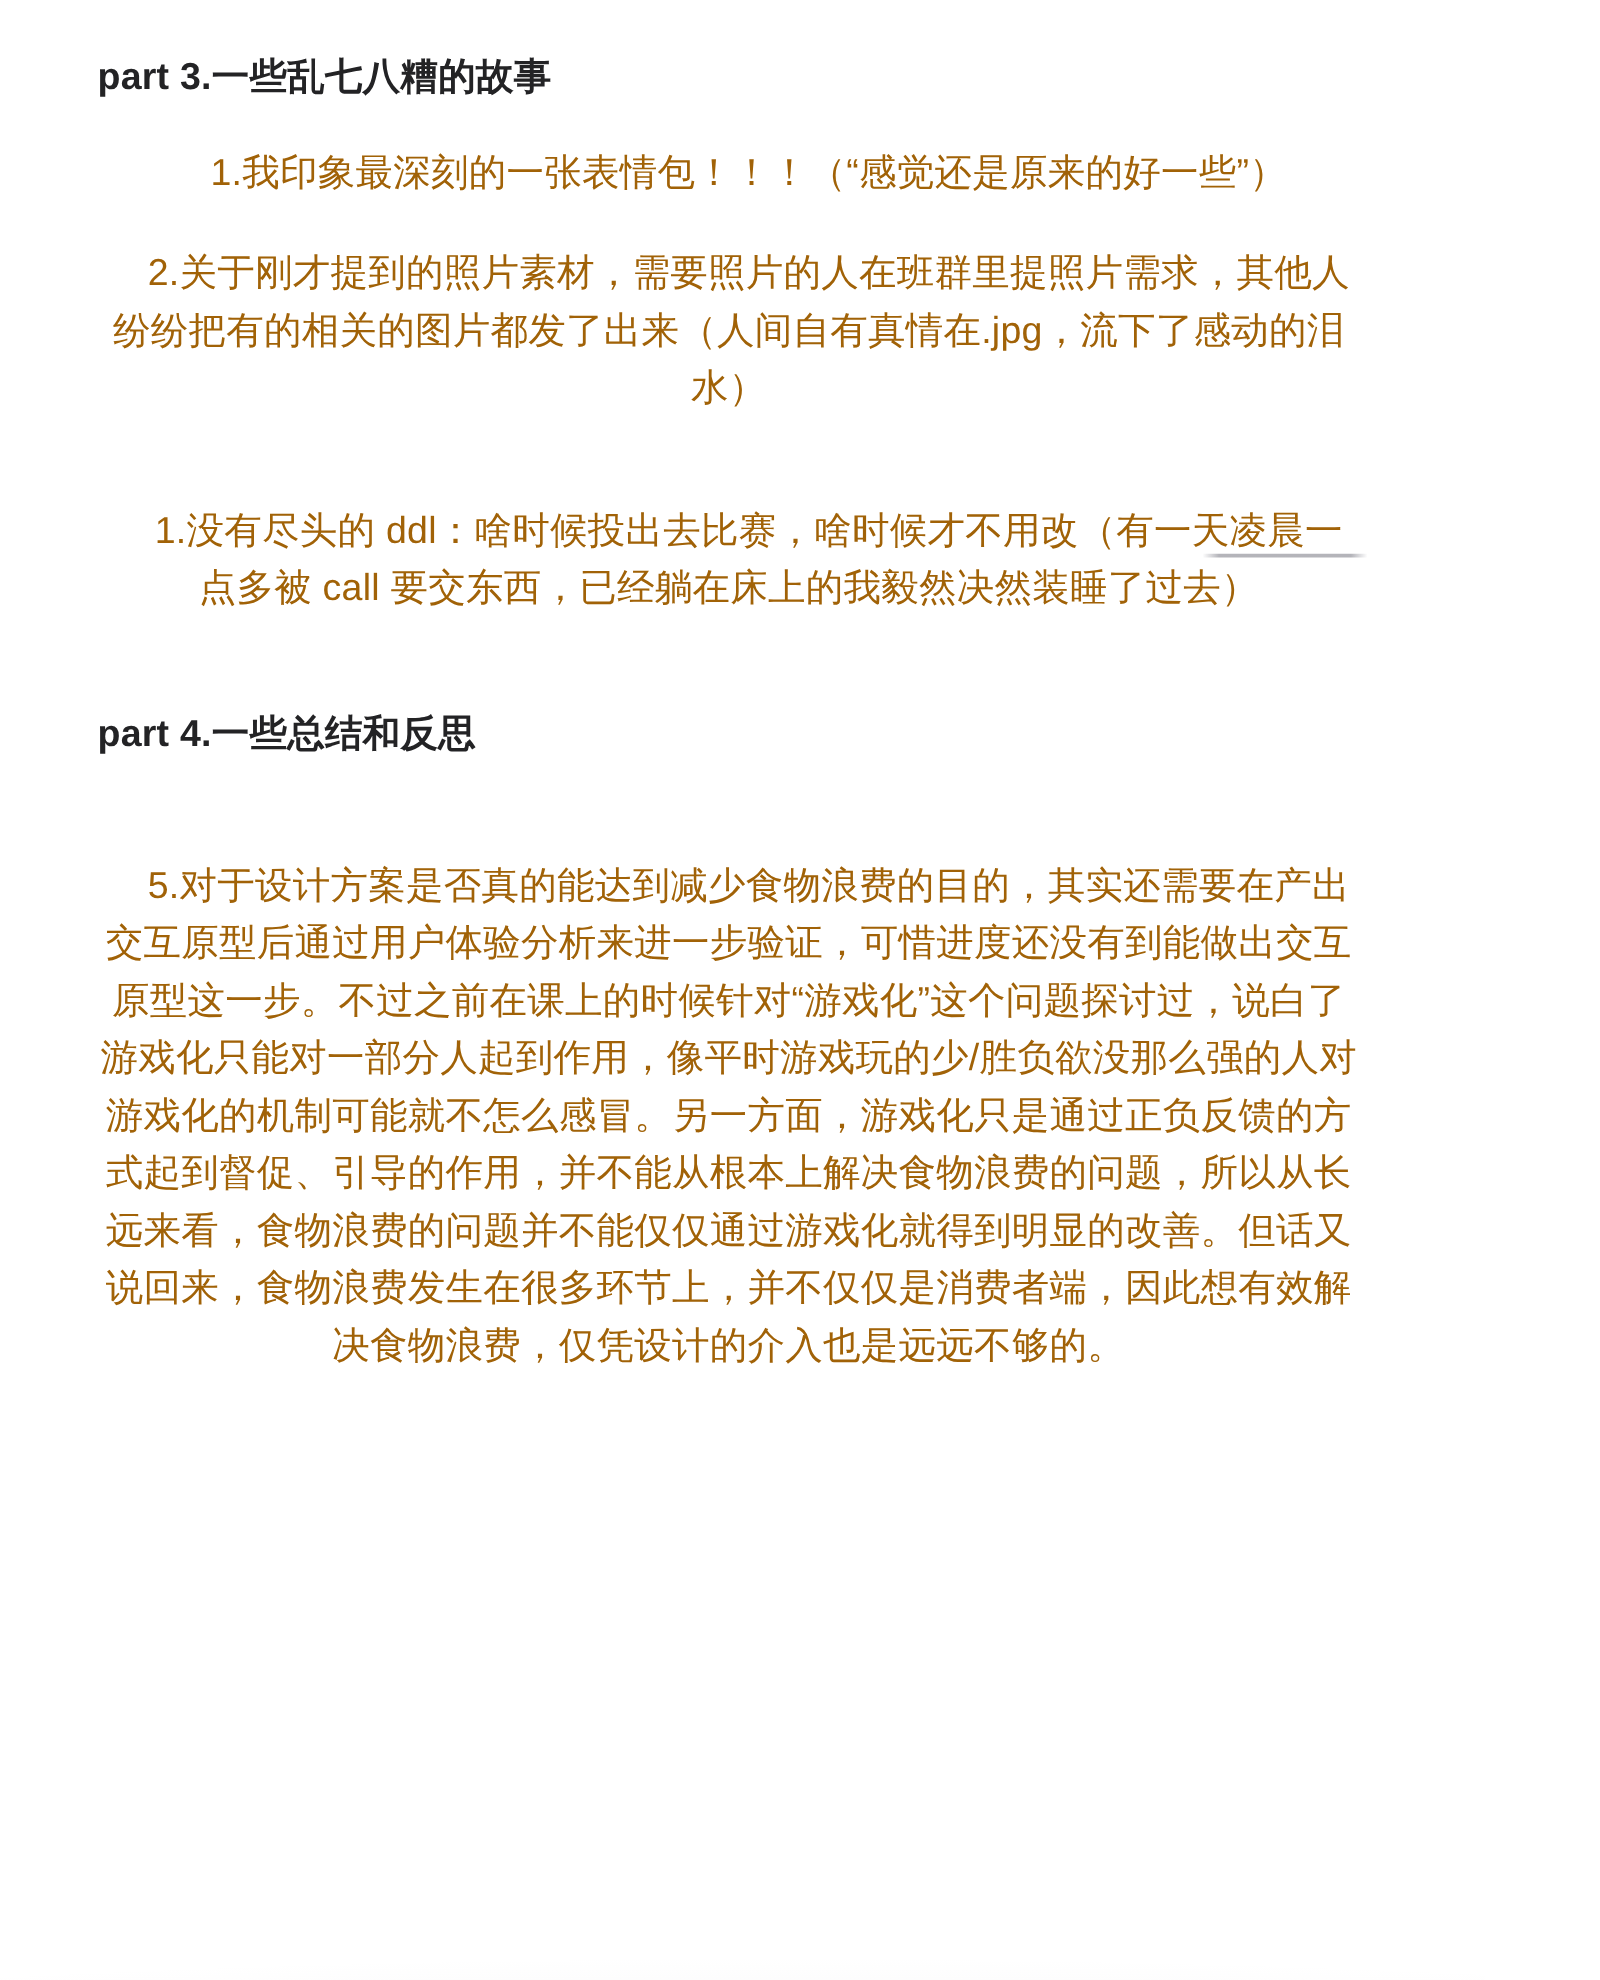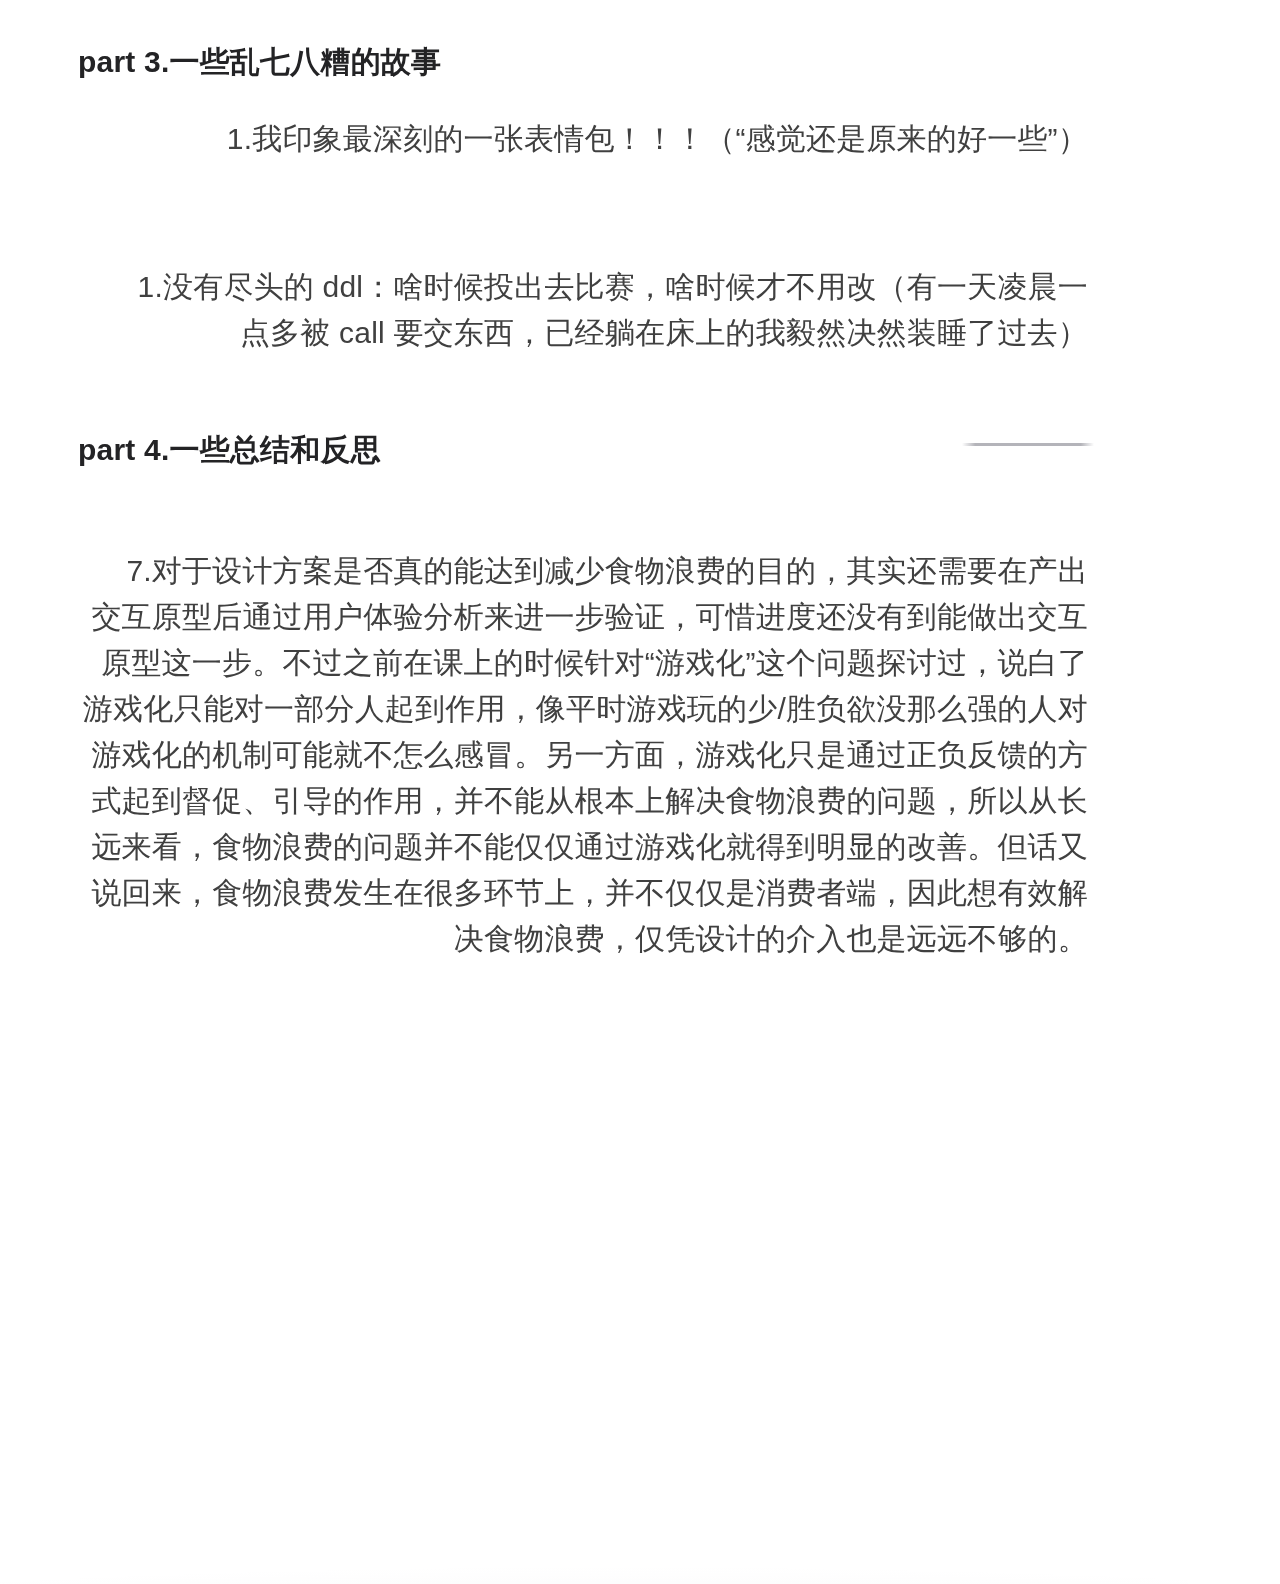--- a/index.html
+++ b/index.html
@@ -65,26 +65,26 @@
     line-height: 44px;
     color: #232325;
     letter-spacing: 0.2px;
     margin: 0;
     padding: 0;
   }
 
   .para {
     font-size: 30px;
     line-height: 46px;
-    color: #404040;
+    color: #a16207;
     letter-spacing: 0.2px;
     margin: 0;
     padding: 0;
     text-indent: 32px;
-    text-align: right;
+    text-align: center;
     word-break: break-all;
   }
 
   
   .gap-heading-to-list { height: 32px; }
   .gap-item            { height: 34px; }
   .gap-list-to-heading { height: 38px; }
   .gap-p4-item         { height: 44px; }
 </style>
 </head>
@@ -95,41 +95,42 @@
   <div class="doc">
 
     <h2 class="heading">part 3.一些乱七八糟的故事</h2>
 
     <div class="gap-heading-to-list"></div>
 
     <p class="para">1.我印象最深刻的一张表情包！！！（“感觉还是原来的好一些”）</p>
 
     <div class="gap-item"></div>
 
+    <p class="para">2.关于刚才提到的照片素材，需要照片的人在班群里提照片需求，其他人纷纷把有的相关的图片都发了出来（人间自有真情在.jpg，流下了感动的泪水）</p>
 
     <div class="gap-item"></div>
 
 
     <div class="gap-item"></div>
 
     <p class="para">1.没有尽头的 ddl：啥时候投出去比赛，啥时候才不用改（有一天凌晨一点多被 call 要交东西，已经躺在床上的我毅然决然装睡了过去）</p>
 
     <div class="gap-item"></div>
 
 
     <div class="gap-list-to-heading"></div>
 
     <h2 class="heading">part 4.一些总结和反思</h2>
 
     <div class="gap-heading-to-list"></div>
 
 
     <div class="gap-p4-item"></div>
 
-    <p class="para">7.对于设计方案是否真的能达到减少食物浪费的目的，其实还需要在产出交互原型后通过用户体验分析来进一步验证，可惜进度还没有到能做出交互原型这一步。不过之前在课上的时候针对“游戏化”这个问题探讨过，说白了游戏化只能对一部分人起到作用，像平时游戏玩的少/胜负欲没那么强的人对游戏化的机制可能就不怎么感冒。另一方面，游戏化只是通过正负反馈的方式起到督促、引导的作用，并不能从根本上解决食物浪费的问题，所以从长远来看，食物浪费的问题并不能仅仅通过游戏化就得到明显的改善。但话又说回来，食物浪费发生在很多环节上，并不仅仅是消费者端，因此想有效解决食物浪费，仅凭设计的介入也是远远不够的。</p>
+    <p class="para">5.对于设计方案是否真的能达到减少食物浪费的目的，其实还需要在产出交互原型后通过用户体验分析来进一步验证，可惜进度还没有到能做出交互原型这一步。不过之前在课上的时候针对“游戏化”这个问题探讨过，说白了游戏化只能对一部分人起到作用，像平时游戏玩的少/胜负欲没那么强的人对游戏化的机制可能就不怎么感冒。另一方面，游戏化只是通过正负反馈的方式起到督促、引导的作用，并不能从根本上解决食物浪费的问题，所以从长远来看，食物浪费的问题并不能仅仅通过游戏化就得到明显的改善。但话又说回来，食物浪费发生在很多环节上，并不仅仅是消费者端，因此想有效解决食物浪费，仅凭设计的介入也是远远不够的。</p>
 
     <div class="gap-p4-item"></div>
 
 
   </div>
 
   <div class="rule-artifact"></div>
   <div class="bottom-artifact"></div>
 
 </div>

